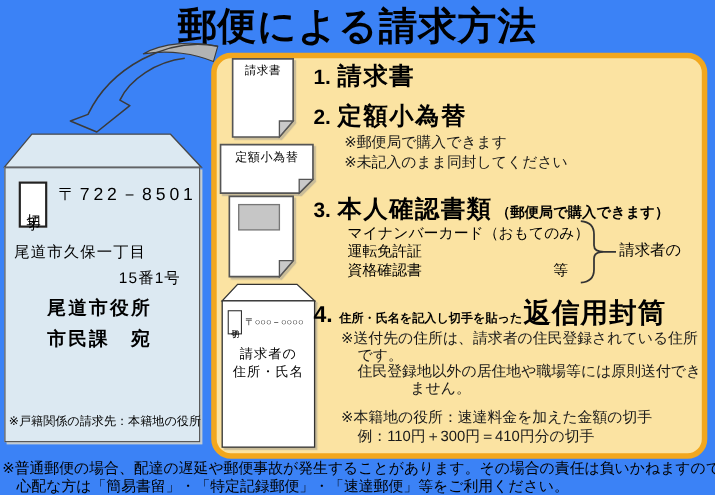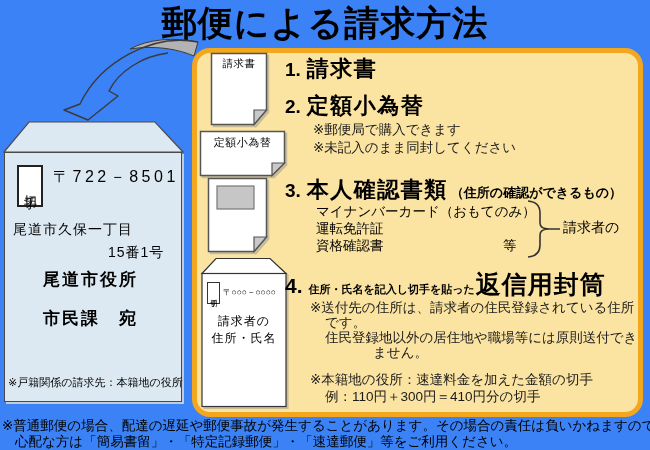--- a/index.html
+++ b/index.html
@@ -31,21 +31,21 @@
   .stamp {
     left:12px; top:12px; width:26px; height:42px; background:#fff;
     border:2px solid #222; box-sizing:border-box;
     display:flex; align-items:center; justify-content:center;
     writing-mode:vertical-rl; font-size:13px; letter-spacing:2px;
   }
   .postal  { left:48px; top:14px; font-size:16px; letter-spacing:3.5px; }
   .addr1   { left:8px;  top:68px; font-size:14px; letter-spacing:1px; }
   .addr2   { left:103px;top:91px; font-size:14px; letter-spacing:1px;text-align:center; }
   .office  { left:38px; top:115px; font-size:17px; font-weight:600; letter-spacing:2px; }
-  .dept    { left:38px; top:154px; font-size:17px; font-weight:600; letter-spacing:2px; }
+  .dept    { left:38px; top:144px; font-size:17px; font-weight:600; letter-spacing:2px; }
   .envnote { left:3px;  top:222px; font-size:11px; }
 
   
   .ybox {
     left:192px; top:48px; width:451px; height:369px; z-index:2;
     background:var(--box-fill,#FBE3A2);
     border:5px solid var(--box-border,#F2A71E);
     border-radius:18px; box-sizing:border-box;
   }
   .icon-wrap { filter:drop-shadow(2px 2px 0 rgba(140,140,140,.45)); }
@@ -152,21 +152,21 @@
     <div class="h" style="left:88px; top:38px;">
       <span class="num">2.</span>
       <span class="htitle">定額小為替</span>
     </div>
     <div class="note" style="left:116px; top:68px;">※郵便局で購入できます</div>
     <div class="note" style="left:116px; top:86px;">※未記入のまま同封してください</div>
 
     <div class="h" style="left:88px; top:122px;">
       <span class="num">3.</span>
       <span class="htitle">本人確認書類</span>
-      <span class="hsuffix">（住所の確認ができるもの）</span>
+      <span class="hsuffix">（郵便局で購入できます）</span>
     </div>
     <div class="doc" style="left:119px; top:150px;">マイナンバーカード（おもてのみ）</div>
     <div class="doc" style="left:119px; top:167px;">運転免許証</div>
     <div class="doc" style="left:119px; top:184px;">資格確認書</div>
     <div class="doc" style="left:306px; top:184px;">等</div>
     <svg class="abs" style="left:329px; top:146px;" width="36" height="60" viewBox="0 0 36 60">
       <path d="M2 2 Q14 3 14 14 V24 Q14 30 23 30 Q14 30 14 36 V46 Q14 57 2 58 M23 30 H34" fill="none" stroke="#333" stroke-width="1.6"></path>
     </svg>
     <div class="copylab" style="left:366px; top:166px;">請求者の</div>
 

